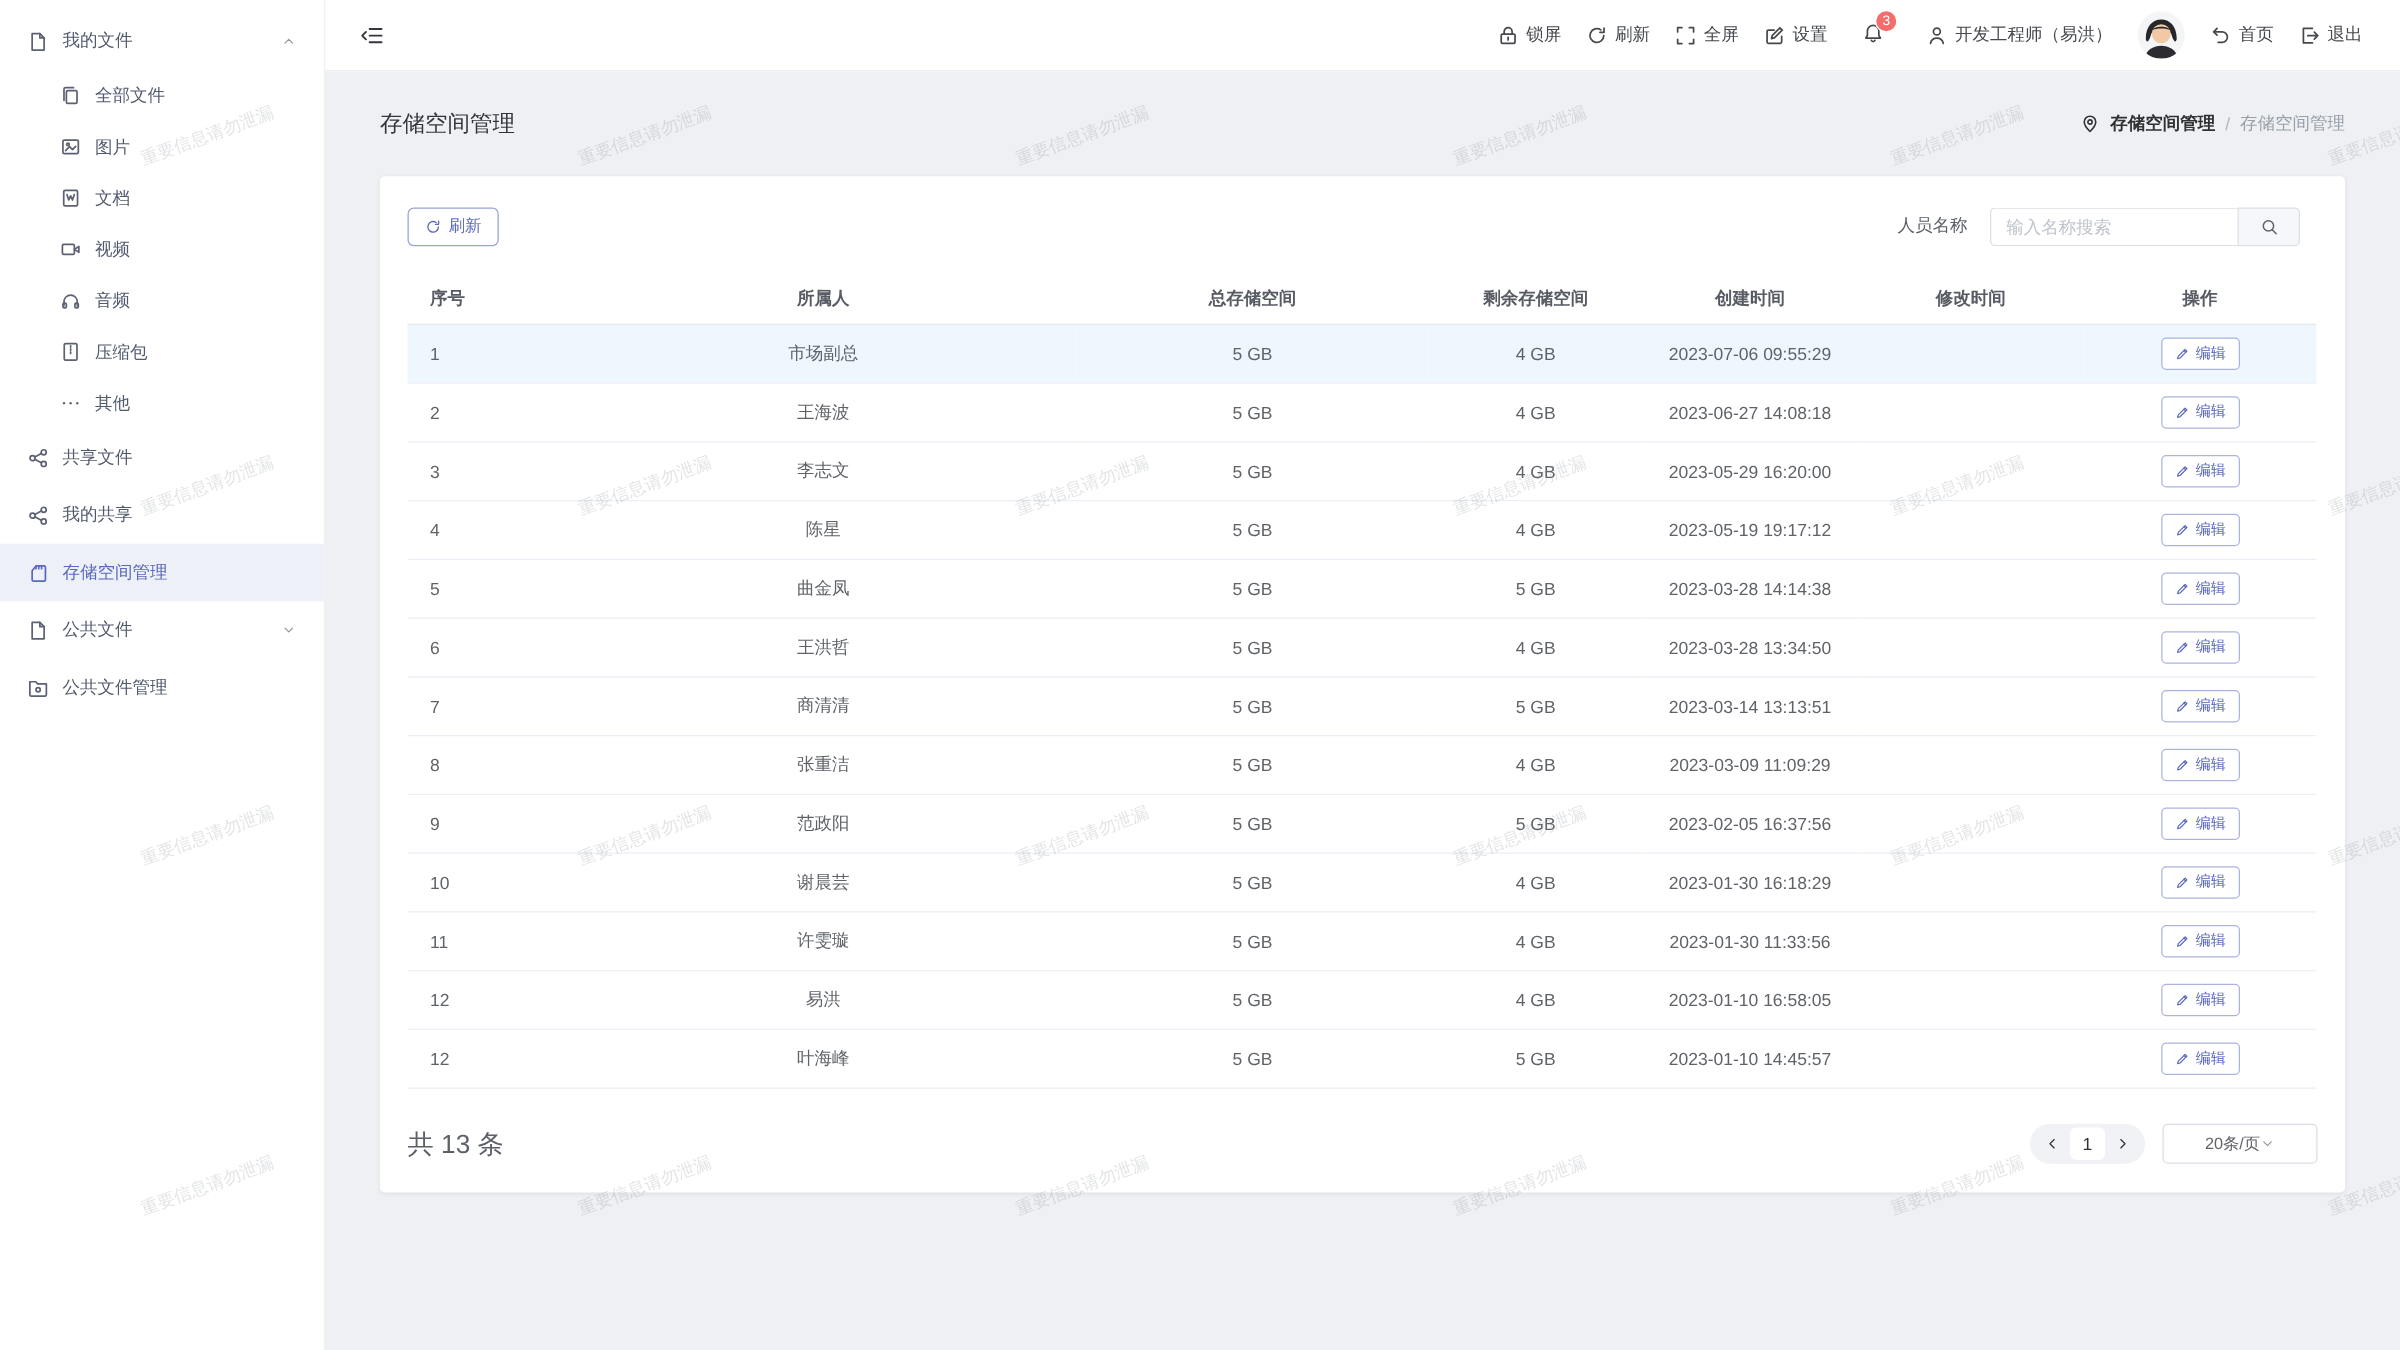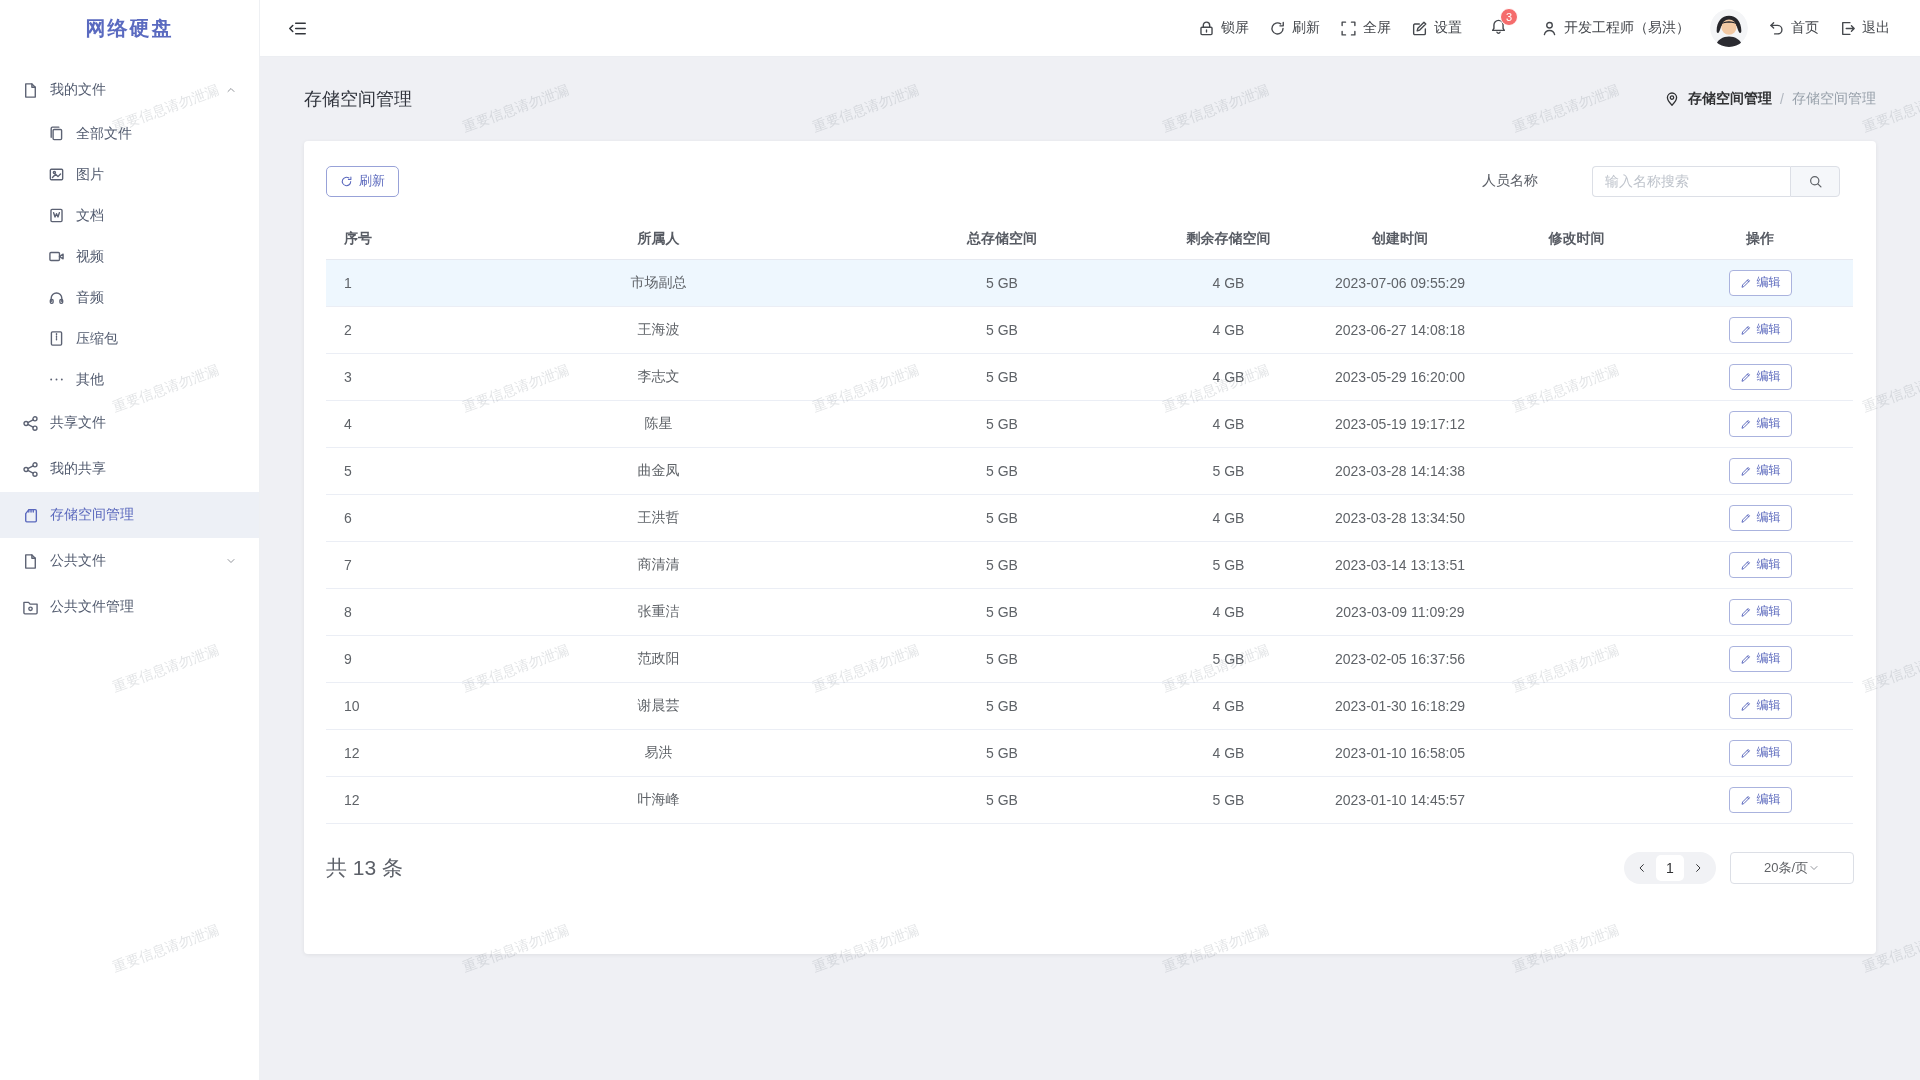--- a/index.html
+++ b/index.html
@@ -41,21 +41,21 @@
   .bc-sep { color:#b0b6bf; }
   .bc-cur { color:#97a0aa; }
 
   .card { margin:0 44px; height:813px; background:#fff; border-radius:4px; box-shadow:0 1px 4px rgba(0,0,0,.07); padding:24px 22px 0; position:relative; z-index:2; }
 
   .toolbar { display:flex; align-items:center; justify-content:space-between; height:32px; }
   .refresh-btn { display:inline-flex; align-items:center; gap:6px; height:31px; padding:0 13px; background:#fff; border:1px solid #98a2d8; border-radius:5px; color:#5a68bd; font-size:13px; cursor:pointer; }
   .refresh-btn .i { width:13px; height:13px; }
   .search-group { display:flex; align-items:center; margin-right:14px; }
   .search-label { font-size:14px; color:#5a5e66; margin-right:18px; white-space:nowrap; }
-  .search-input { width:198px; height:31px; border:1px solid #dcdfe6; border-right:none; border-radius:4px 0 0 4px; padding:0 12px; font-size:14px; color:#606266; outline:none; font-family:inherit;margin-left:36px; }
+  .search-input { width:198px; height:31px; border:1px solid #dcdfe6; border-right:none; border-radius:4px 0 0 4px; padding:0 12px; font-size:14px; color:#606266; outline:none; font-family:inherit; }
   .search-input::placeholder { color:#bfc4cc; }
   .search-btn { width:50px; height:31px; background:#f5f7fa; border:1px solid #dcdfe6; border-radius:0 4px 4px 0; display:flex; align-items:center; justify-content:center; cursor:pointer; }
   .search-btn .i { width:15px; height:15px; color:#5f6368; }
 
   table { width:1527px; table-layout:fixed; border-collapse:collapse; margin-top:22px; font-size:14px; }
   thead th { height:40px; font-weight:bold; color:#575b63; text-align:center; border-bottom:1px solid #e6e9f0; }
   thead th.c1, tbody td.c1 { text-align:left; padding-left:18px; }
   tbody td { height:47px; text-align:center; color:#5f6368; border-bottom:1px solid #ebeef5; }
   tbody tr.hl { background:#eef7fe; }
   .edit-btn { display:inline-flex; align-items:center; gap:5px; height:26px; padding:0 10px; background:#fff; border:1px solid #aab3de; border-radius:4px; color:#5a68bd; font-size:12px; cursor:pointer; }
@@ -72,21 +72,20 @@
   .size-select .i { width:12px; height:12px; color:#909399; }
 
   
   .wm-layer { position:absolute; left:0; top:0; width:1920px; height:1080px; pointer-events:none; z-index:10; overflow:hidden; }
   .wm { position:absolute; font-size:14px; color:rgba(125,130,142,0.22); white-space:nowrap; transform:rotate(-20deg); }
 </style>
 </head>
 <body>
 
 <div class="sidebar">
-  <div class="logo">网络硬盘</div>
   <div class="menu" id="menu">
       <div class="menu-item">
         <span class="i mi-icon">
           <svg viewBox="0 0 16 16" fill="none" stroke="currentColor" stroke-width="1.3" stroke-linecap="round" stroke-linejoin="round">
             <path d="M3.5 1.8h5.8l3.2 3.2v9.2H3.5z"></path>
             <path d="M9.3 1.8v3.2h3.2"></path>
           </svg>
         </span>
         <span class="mi-label">我的文件</span>
         <span class="i chev">
@@ -527,20 +526,37 @@
                 </span>
                 <span>编辑</span>
               </button></td>
           </tr>
           <tr>
             <td class="c1">10</td>
             <td>谢晨芸</td>
             <td>5 GB</td>
             <td>4 GB</td>
             <td>2023-01-30 16:18:29</td>
+            <td></td>
+            <td><button class="edit-btn">
+                <span class="i">
+                  <svg viewBox="0 0 16 16" fill="none" stroke="currentColor" stroke-width="1.3" stroke-linecap="round" stroke-linejoin="round">
+                    <path d="M2.8 13.2l.7-2.6 7.3-7.3 1.9 1.9-7.3 7.3z"></path>
+                    <path d="M9.6 4.5l1.9 1.9"></path>
+                  </svg>
+                </span>
+                <span>编辑</span>
+              </button></td>
+          </tr>
+          <tr>
+            <td class="c1">11</td>
+            <td>许雯璇</td>
+            <td>5 GB</td>
+            <td>4 GB</td>
+            <td>2023-01-30 11:33:56</td>
             <td></td>
             <td><button class="edit-btn">
                 <span class="i">
                   <svg viewBox="0 0 16 16" fill="none" stroke="currentColor" stroke-width="1.3" stroke-linecap="round" stroke-linejoin="round">
                     <path d="M2.8 13.2l.7-2.6 7.3-7.3 1.9 1.9-7.3 7.3z"></path>
                     <path d="M9.6 4.5l1.9 1.9"></path>
                   </svg>
                 </span>
                 <span>编辑</span>
               </button></td>

